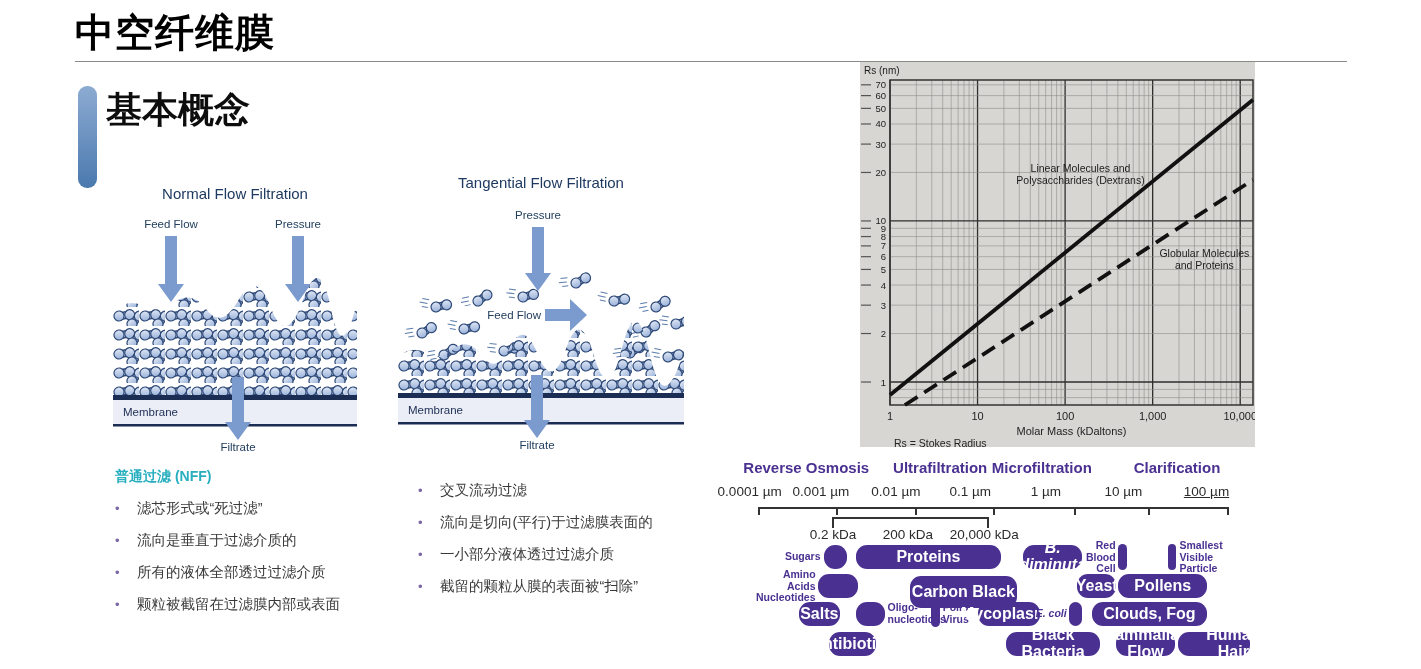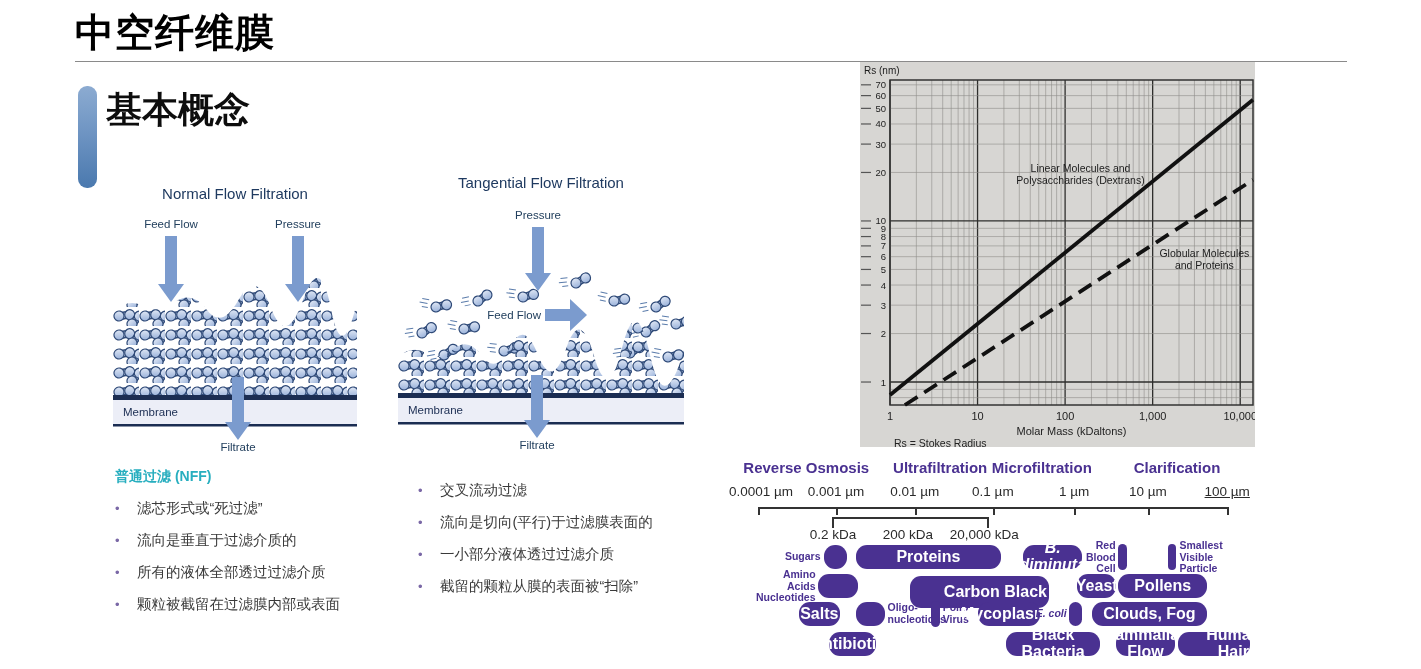--- a/index.html
+++ b/index.html
@@ -25,21 +25,21 @@
   .speed{stroke:#5b7cab;stroke-width:1;}
 
   .text-col{width:300px;}
   .text-col h3{margin:0 0 6px 0;font-size:14px;color:#27aebf;font-weight:bold;}
   .bullet-row{display:flex;align-items:flex-start;margin-top:13px;font-size:14.5px;color:#3a3a3a;}
   .bullet-dot{color:#7a68a6;width:22px;flex:0 0 22px;text-align:left;font-size:13px;line-height:19px;}
 
   #rs-chart{background:#d7d6d3;}
   #spectrum{width:620px;height:212px;left:730px;top:455px;}
   .spec-header{position:absolute;top:4px;font-weight:bold;font-size:15px;text-align:center;}
-  .um-label{position:absolute;top:29px;font-size:13.5px;color:#2b2b2b;text-align:center;}
+  .um-label{position:absolute;top:29px;font-size:13.5px;color:#2b2b2b;text-align:left;}
   .kda-label{position:absolute;top:72px;font-size:13.5px;color:#2b2b2b;text-align:center;}
   .ruler{position:absolute;top:52px;border-top:2px solid #333;}
   .ruler-tick{position:absolute;top:52px;width:2px;height:8px;background:#333;}
   .bracket{position:absolute;top:62px;height:9px;border:2px solid #333;border-bottom:none;}
   .pill{position:absolute;display:flex;align-items:center;justify-content:center;
     color:#fff;font-weight:bold;font-size:16px;line-height:1.05;text-align:center;white-space:pre-line;}
   .pill-label{position:absolute;display:flex;align-items:center;font-weight:bold;font-size:10.5px;
     line-height:1.1;white-space:pre-line;}
   .it{font-style:italic;}
 </style>
@@ -301,21 +301,21 @@
       <div class="pill" style="left: 62.6%; width: 1.4%; top: 89px; height: 26px; background: rgb(74, 49, 145); border-radius: 4.5px;"></div>
       <div class="pill-label" style="left: 56%; width: 6.2%; top: 102px; transform: translateY(-50%); color: rgb(74, 49, 145); justify-content: flex-end; text-align: right;">Red
 Blood
 Cell</div>
       <div class="pill" style="left: 70.6%; width: 1.4%; top: 89px; height: 26px; background: rgb(74, 49, 145); border-radius: 4.5px;"></div>
       <div class="pill-label" style="left: 72.5%; width: 11.5%; top: 102px; transform: translateY(-50%); color: rgb(74, 49, 145); justify-content: flex-start; text-align: left;">Smallest Visible
 Particle</div>
       <div class="pill" style="left: 14.2%; width: 6.5%; top: 119px; height: 24px; background: rgb(74, 49, 145); border-radius: 11px;"></div>
       <div class="pill-label" style="left: 4%; width: 9.8%; top: 131px; transform: translateY(-50%); color: rgb(74, 49, 145); justify-content: flex-end; text-align: right;">Amino Acids
 Nucleotides</div>
-      <div class="pill" style="left: 29%; width: 17.3%; top: 121px; height: 32px; background: rgb(74, 49, 145); border-radius: 11px; padding-left: 32px;">Carbon Black</div>
+      <div class="pill" style="left: 29%; width: 17.3%; top: 121px; height: 32px; background: rgb(74, 49, 145); border-radius: 11px;">Carbon Black</div>
       <div class="pill" style="left: 56%; width: 6.3%; top: 119px; height: 24px; background: rgb(74, 49, 145); border-radius: 11px;">Yeast</div>
       <div class="pill" style="left: 62.6%; width: 14.4%; top: 119px; height: 24px; background: rgb(74, 49, 145); border-radius: 11px;">Pollens</div>
       <div class="pill" style="left: 11.1%; width: 6.6%; top: 147px; height: 24px; background: rgb(74, 49, 145); border-radius: 11px;">Salts</div>
       <div class="pill" style="left: 20.3%; width: 4.7%; top: 147px; height: 24px; background: rgb(74, 49, 145); border-radius: 11px;"></div>
       <div class="pill-label" style="left: 25.4%; width: 7.6%; top: 159px; transform: translateY(-50%); color: rgb(74, 49, 145); justify-content: flex-start; text-align: left;">Oligo-
 nucleotides</div>
       <div class="pill" style="left: 32.4%; width: 1.5%; top: 146px; height: 26px; background: rgb(74, 49, 145); border-radius: 4.5px;"></div>
       <div class="pill-label" style="left: 34.3%; width: 5.2%; top: 159px; transform: translateY(-50%); color: rgb(74, 49, 145); justify-content: flex-start; text-align: left;">Polio
 Virus</div>
       <div class="pill" style="left: 40%; width: 10%; top: 147px; height: 24px; background: rgb(74, 49, 145); border-radius: 11px;">Mycoplasma</div>

